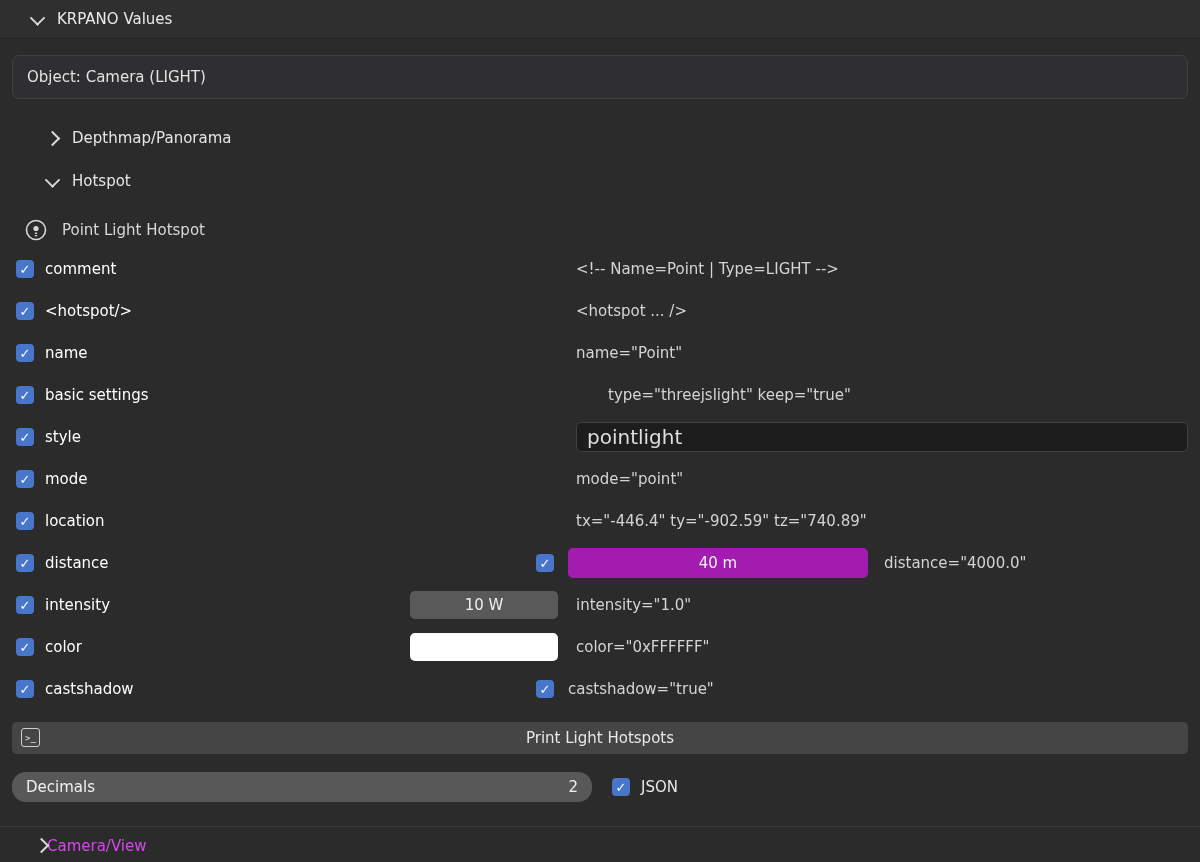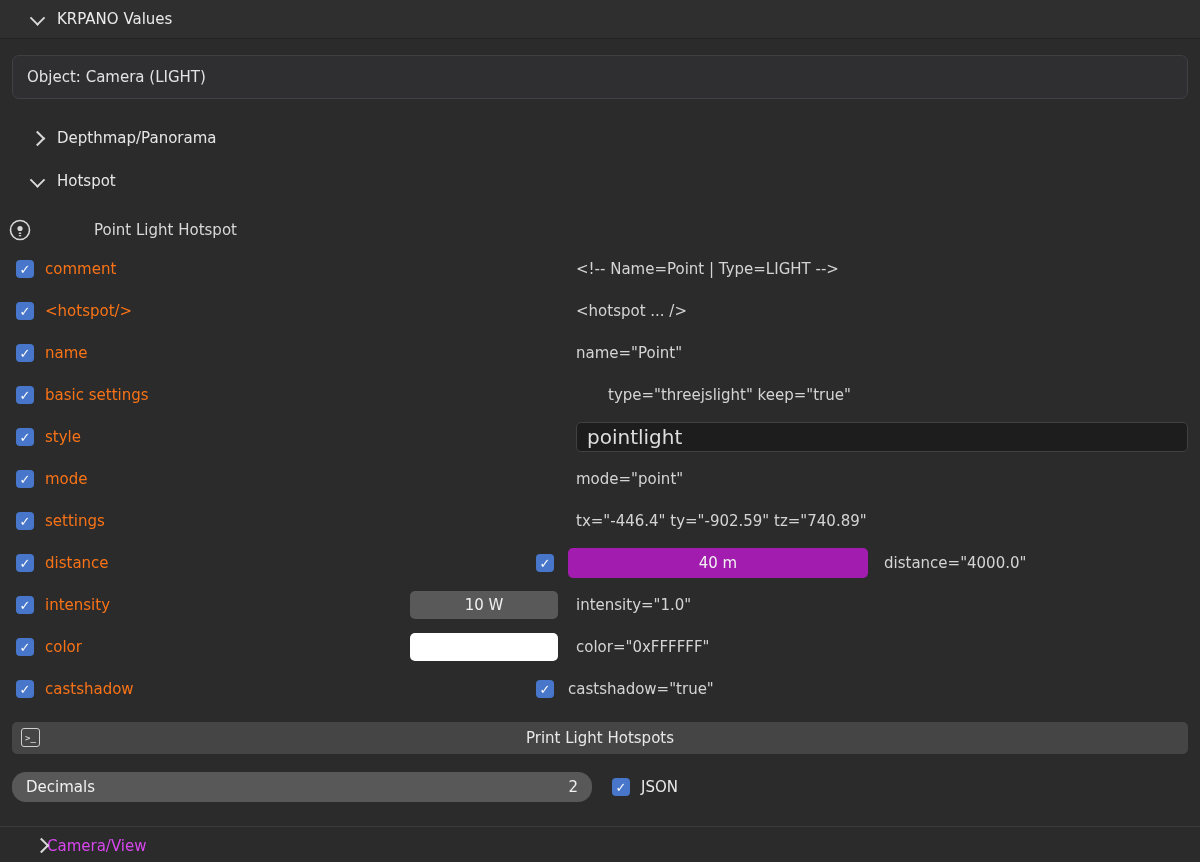--- a/index.html
+++ b/index.html
@@ -13,34 +13,34 @@
   
   .chev{display:inline-block;width:9px;height:9px;border-right:2px solid #d8d8d8;border-bottom:2px solid #d8d8d8;flex:none;}
   .chev.down{transform:rotate(45deg) translate(-1px,-1px);}
   .chev.right{transform:rotate(-45deg);}
   
   .top-header{height:38px;background:#2f2f30;border-bottom:1px solid #242425;display:flex;align-items:center;padding-left:32px;}
   .top-header .title{margin-left:14px;color:#eaeaea;}
   
   .object-box{margin:16px 12px 0;height:42px;background:#2f2f31;border:1px solid #404042;border-radius:7px;display:flex;align-items:center;padding-left:14px;color:#e2e2e2;}
   
-  .subheader{display:flex;align-items:center;height:30px;padding-left:32px;}
+  .subheader{display:flex;align-items:center;height:30px;padding-left:47px;}
   .subheader .title{margin-left:14px;color:#e6e6e6;}
   .subheader.depthmap{margin-top:24px;}
   .subheader.hotspot{margin-top:13px;}
   
-  .hs-title{display:flex;align-items:center;height:36px;margin-top:16px;padding-left:8px;color:#d8d8d8;gap:48px;}
+  .hs-title{display:flex;align-items:center;height:36px;margin-top:16px;padding-left:24px;color:#d8d8d8;}
   .hs-title .txt{margin-left:14px;}
   
   .chk{width:18px;height:18px;border-radius:4px;background:#4776cb;position:relative;flex:none;display:inline-block;}
   .chk::after{content:"✓";position:absolute;inset:0;display:flex;align-items:center;justify-content:center;color:#fff;font-size:13px;font-weight:bold;}
   
   .rows{margin-top:0;}
   .row{position:relative;height:42px;display:flex;align-items:center;padding-left:16px;}
-  .row .lbl{margin-left:11px;color:#f97316;}
+  .row .lbl{margin-left:11px;color:#ffffff;}
   .val{position:absolute;left:576px;color:#d4d4d4;white-space:nowrap;}
   .val.indent{left:608px;}
   .val.at884{left:884px;}
   .val.at568{left:568px;}
   .style-input{position:absolute;left:576px;right:12px;top:6px;height:28px;background:#1d1d1d;border:1px solid #414143;border-radius:5px;color:#dedede;font-family:inherit;font-size:20px;padding:0 0 0 10px;outline:none;}
   .chk.mid{position:absolute;left:536px;top:12px;}
   .slider40{position:absolute;left:568px;width:300px;top:6px;height:30px;background:#a21caf;border-radius:5px;display:flex;align-items:center;justify-content:center;color:#f2f2f2;cursor:ew-resize;}
   .midbtn{position:absolute;left:410px;width:148px;top:7px;height:28px;background:#595959;border-radius:5px;display:flex;align-items:center;justify-content:center;color:#f0f0f0;}
   .swatch{position:absolute;left:410px;width:148px;top:7px;height:28px;border-radius:5px;}
   
@@ -122,21 +122,21 @@
   </div>
 
   <div class="row">
     <span class="chk"></span>
     <span class="lbl">mode</span>
     <span class="val">mode="point"</span>
   </div>
 
   <div class="row">
     <span class="chk"></span>
-    <span class="lbl">settings</span>
+    <span class="lbl">location</span>
     <span class="val">tx="-446.4" ty="-902.59" tz="740.89"</span>
   </div>
 
   <div class="row">
     <span class="chk"></span>
     <span class="lbl">distance</span>
     <span class="chk mid"></span>
     <span class="slider40">40 m</span>
     <span class="val at884">distance="4000.0"</span>
   </div>

